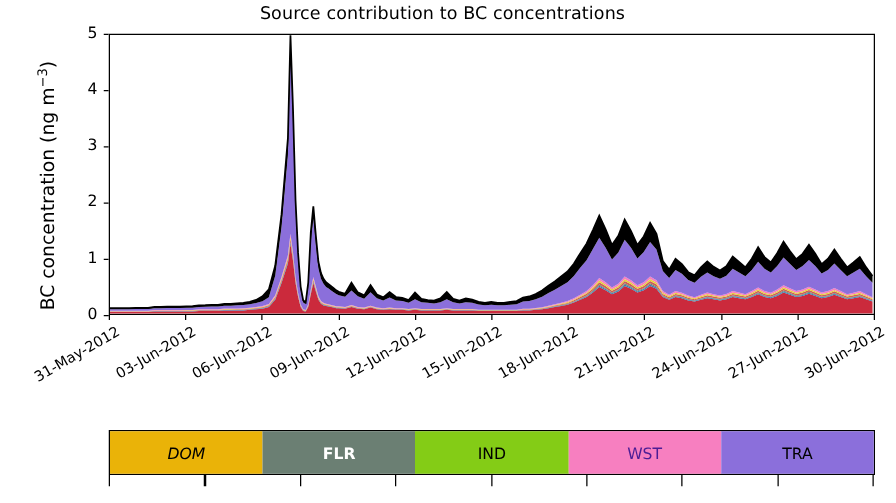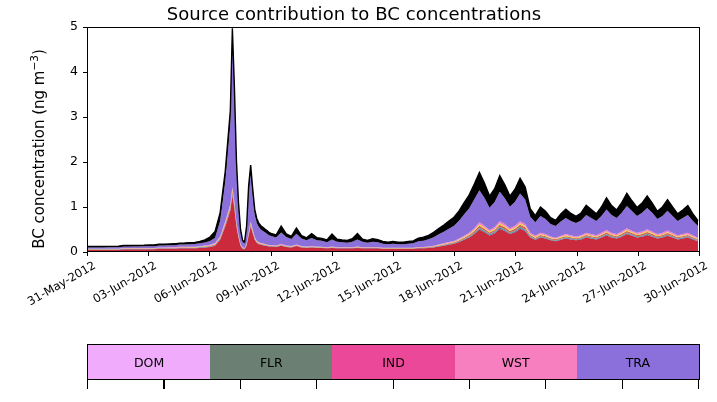--- a/index.html
+++ b/index.html
@@ -1,19 +1,19 @@
 <!DOCTYPE html>
 <html><head>
 <meta charset="utf-8">
 <style>
   html,body{margin:0;padding:0;}
   body{width:717px;height:402px;background:#ffffff;font-family:"DejaVu Sans",sans-serif;overflow:hidden;position:relative;}
   #root{position:absolute;left:0;top:0;width:717px;height:402px;}
 
-  .title{position:absolute;left:0;top:3px;width:708px;text-align:center;font-size:18px;color:#000;letter-spacing:.1px;}
+  .title{position:absolute;left:0;top:3px;width:708px;text-align:center;font-size:14px;color:#000;letter-spacing:.1px;}
 
   
   .plot-frame{position:absolute;left:87px;top:27px;width:613px;height:225px;border:1.1px solid #000;box-sizing:border-box;background:#fff;}
   .plot-clip{position:absolute;left:88px;top:28px;width:611px;height:223px;overflow:hidden;}
   .plot-clip svg{display:block;}
 
   
   .ylab{position:absolute;left:-92px;top:139px;width:260px;text-align:center;font-size:15px;color:#000;transform:rotate(-90deg);transform-origin:center center;white-space:nowrap;}
   .ylab sup{font-size:10.5px;vertical-align:super;}
   .ytick{position:absolute;width:30px;text-align:right;font-size:12.5px;color:#000;}
@@ -86,30 +86,30 @@
         <path d="M0.00,221.13 L5.08,221.13 L10.17,221.13 L15.25,221.13 L20.33,221.13 L25.42,221.13 L30.50,221.13 L35.58,220.59 L40.67,220.59 L45.75,220.59 L50.83,220.59 L55.92,220.59 L61.00,220.50 L66.08,220.50 L71.17,220.01 L76.25,220.01 L81.33,220.01 L86.42,219.97 L91.50,219.52 L96.58,219.52 L101.67,219.48 L106.75,219.39 L111.83,218.94 L116.92,218.41 L122.00,217.78 L127.08,216.27 L132.17,209.84 L137.25,195.62 L142.33,179.16 L144.37,162.70 L146.40,176.93 L148.43,195.84 L150.47,207.88 L152.50,216.49 L154.53,219.97 L156.57,220.50 L158.60,216.49 L160.63,205.56 L162.67,195.84 L164.70,203.11 L166.73,210.38 L168.77,213.81 L170.80,215.19 L172.83,215.77 L174.87,216.22 L176.90,216.71 L178.93,217.20 L180.97,217.74 L183.00,217.74 L188.08,218.18 L193.17,216.80 L198.25,218.18 L203.33,218.72 L208.42,217.29 L213.50,218.72 L218.58,219.16 L223.67,218.72 L228.75,219.16 L233.83,219.16 L238.92,219.70 L244.00,219.16 L249.08,219.70 L254.17,219.70 L259.25,219.70 L264.33,219.70 L269.42,219.16 L274.50,219.70 L279.58,219.70 L284.67,219.70 L289.75,219.70 L294.83,220.19 L299.92,220.23 L305.00,220.23 L310.08,220.23 L315.17,220.23 L320.25,220.23 L325.33,220.23 L330.42,219.61 L335.50,219.61 L340.58,219.12 L345.67,218.54 L350.75,217.51 L355.83,216.44 L360.92,215.37 L366.00,214.30 L371.08,212.25 L376.17,209.66 L381.25,207.08 L386.33,202.93 L391.42,197.80 L396.50,200.83 L401.58,204.54 L406.67,201.95 L411.75,196.73 L416.83,199.36 L421.92,202.97 L427.00,200.83 L432.08,196.73 L437.17,199.36 L442.25,207.12 L447.33,209.71 L452.42,207.12 L457.50,208.19 L462.58,210.29 L467.67,211.36 L472.75,209.71 L477.83,208.19 L482.92,209.26 L488.00,210.29 L493.08,209.22 L498.17,207.12 L503.25,208.19 L508.33,209.26 L513.42,207.12 L518.50,204.54 L523.58,207.12 L528.67,208.19 L533.75,206.05 L538.83,202.97 L543.92,205.12 L549.00,207.12 L554.08,206.05 L559.17,204.00 L564.25,206.05 L569.33,208.19 L574.42,207.12 L579.50,205.03 L584.58,207.12 L589.67,209.26 L594.75,208.19 L599.83,207.12 L604.92,209.26 L610.00,211.36 L610.00,212.25 L604.92,210.33 L599.83,208.37 L594.75,209.35 L589.67,210.33 L584.58,208.37 L579.50,206.41 L574.42,208.37 L569.33,209.35 L564.25,207.39 L559.17,205.47 L554.08,207.39 L549.00,208.37 L543.92,206.45 L538.83,204.49 L533.75,207.39 L528.67,209.35 L523.58,208.37 L518.50,205.96 L513.42,208.37 L508.33,210.33 L503.25,209.35 L498.17,208.37 L493.08,210.29 L488.00,211.27 L482.92,210.33 L477.83,209.35 L472.75,210.78 L467.67,212.25 L462.58,211.27 L457.50,209.35 L452.42,208.37 L447.33,210.78 L442.25,208.37 L437.17,201.15 L432.08,198.69 L427.00,202.53 L421.92,204.49 L416.83,201.15 L411.75,198.69 L406.67,203.55 L401.58,205.96 L396.50,202.53 L391.42,199.67 L386.33,204.45 L381.25,208.33 L376.17,210.73 L371.08,213.14 L366.00,215.06 L360.92,216.04 L355.83,217.02 L350.75,218.00 L345.67,218.94 L340.58,219.48 L335.50,219.92 L330.42,219.92 L325.33,220.46 L320.25,220.46 L315.17,220.46 L310.08,220.46 L305.00,220.46 L299.92,220.46 L294.83,220.46 L289.75,219.97 L284.67,219.97 L279.58,219.97 L274.50,219.97 L269.42,219.48 L264.33,219.97 L259.25,219.97 L254.17,219.97 L249.08,219.97 L244.00,219.48 L238.92,219.97 L233.83,219.48 L228.75,219.48 L223.67,219.03 L218.58,219.48 L213.50,219.03 L208.42,217.65 L203.33,219.03 L198.25,218.54 L193.17,217.20 L188.08,218.54 L183.00,218.09 L180.97,218.09 L178.93,217.60 L176.90,217.11 L174.87,216.67 L172.83,216.22 L170.80,215.69 L168.77,214.35 L166.73,211.09 L164.70,204.09 L162.67,197.09 L160.63,206.45 L158.60,217.02 L156.57,220.81 L154.53,220.32 L152.50,217.02 L150.47,208.68 L148.43,197.09 L146.40,178.71 L144.37,164.93 L142.33,180.94 L137.25,196.95 L132.17,210.73 L127.08,216.89 L122.00,218.32 L116.92,218.85 L111.83,219.34 L106.75,219.79 L101.67,219.83 L96.58,219.88 L91.50,219.88 L86.42,220.32 L81.33,220.32 L76.25,220.32 L71.17,220.32 L66.08,220.81 L61.00,220.81 L55.92,220.86 L50.83,220.86 L45.75,220.86 L40.67,220.86 L35.58,220.86 L30.50,221.35 L25.42,221.35 L20.33,221.35 L15.25,221.35 L10.17,221.35 L5.08,221.35 L0.00,221.35 Z" fill="#cc6055" stroke="none"></path>
         <path d="M0.00,220.95 L5.08,220.95 L10.17,220.95 L15.25,220.95 L20.33,220.95 L25.42,220.95 L30.50,220.95 L35.58,220.37 L40.67,220.37 L45.75,220.37 L50.83,220.37 L55.92,220.37 L61.00,220.28 L66.08,220.28 L71.17,219.74 L76.25,219.74 L81.33,219.74 L86.42,219.70 L91.50,219.25 L96.58,219.25 L101.67,219.16 L106.75,219.08 L111.83,218.63 L116.92,218.05 L122.00,217.38 L127.08,215.77 L132.17,209.13 L137.25,194.55 L142.33,177.73 L144.37,160.92 L146.40,175.50 L148.43,194.86 L150.47,207.21 L152.50,216.04 L154.53,219.70 L156.57,220.28 L158.60,216.04 L160.63,204.85 L162.67,194.86 L164.70,202.31 L166.73,209.80 L168.77,213.37 L170.80,214.79 L172.83,215.42 L174.87,215.86 L176.90,216.35 L178.93,216.89 L180.97,217.43 L183.00,217.43 L188.08,217.92 L193.17,216.49 L198.25,217.92 L203.33,218.45 L208.42,216.98 L213.50,218.45 L218.58,218.90 L223.67,218.45 L228.75,218.90 L233.83,218.94 L238.92,219.48 L244.00,218.90 L249.08,219.48 L254.17,219.48 L259.25,219.48 L264.33,219.48 L269.42,218.90 L274.50,219.48 L279.58,219.48 L284.67,219.48 L289.75,219.48 L294.83,219.97 L299.92,220.06 L305.00,220.06 L310.08,220.06 L315.17,220.06 L320.25,220.06 L325.33,220.06 L330.42,219.34 L335.50,219.34 L340.58,218.85 L345.67,218.23 L350.75,217.11 L355.83,216.00 L360.92,214.84 L366.00,213.68 L371.08,211.54 L376.17,208.82 L381.25,206.10 L386.33,201.73 L391.42,196.28 L396.50,199.50 L401.58,203.42 L406.67,200.70 L411.75,195.17 L416.83,197.93 L421.92,201.77 L427.00,199.50 L432.08,195.17 L437.17,197.93 L442.25,206.14 L447.33,208.86 L452.42,206.14 L457.50,207.30 L462.58,209.49 L467.67,210.65 L472.75,208.86 L477.83,207.26 L482.92,208.42 L488.00,209.49 L493.08,208.37 L498.17,206.14 L503.25,207.26 L508.33,208.42 L513.42,206.14 L518.50,203.42 L523.58,206.14 L528.67,207.30 L533.75,204.98 L538.83,201.77 L543.92,204.04 L549.00,206.14 L554.08,204.98 L559.17,202.84 L564.25,204.98 L569.33,207.26 L574.42,206.14 L579.50,203.91 L584.58,206.14 L589.67,208.42 L594.75,207.30 L599.83,206.14 L604.92,208.42 L610.00,210.65 L610.00,211.36 L604.92,209.26 L599.83,207.12 L594.75,208.19 L589.67,209.26 L584.58,207.12 L579.50,205.03 L574.42,207.12 L569.33,208.19 L564.25,206.05 L559.17,204.00 L554.08,206.05 L549.00,207.12 L543.92,205.12 L538.83,202.97 L533.75,206.05 L528.67,208.19 L523.58,207.12 L518.50,204.54 L513.42,207.12 L508.33,209.26 L503.25,208.19 L498.17,207.12 L493.08,209.22 L488.00,210.29 L482.92,209.26 L477.83,208.19 L472.75,209.71 L467.67,211.36 L462.58,210.29 L457.50,208.19 L452.42,207.12 L447.33,209.71 L442.25,207.12 L437.17,199.36 L432.08,196.73 L427.00,200.83 L421.92,202.97 L416.83,199.36 L411.75,196.73 L406.67,201.95 L401.58,204.54 L396.50,200.83 L391.42,197.80 L386.33,202.93 L381.25,207.08 L376.17,209.66 L371.08,212.25 L366.00,214.30 L360.92,215.37 L355.83,216.44 L350.75,217.51 L345.67,218.54 L340.58,219.12 L335.50,219.61 L330.42,219.61 L325.33,220.23 L320.25,220.23 L315.17,220.23 L310.08,220.23 L305.00,220.23 L299.92,220.23 L294.83,220.19 L289.75,219.70 L284.67,219.70 L279.58,219.70 L274.50,219.70 L269.42,219.16 L264.33,219.70 L259.25,219.70 L254.17,219.70 L249.08,219.70 L244.00,219.16 L238.92,219.70 L233.83,219.16 L228.75,219.16 L223.67,218.72 L218.58,219.16 L213.50,218.72 L208.42,217.29 L203.33,218.72 L198.25,218.18 L193.17,216.80 L188.08,218.18 L183.00,217.74 L180.97,217.74 L178.93,217.20 L176.90,216.71 L174.87,216.22 L172.83,215.77 L170.80,215.19 L168.77,213.81 L166.73,210.38 L164.70,203.11 L162.67,195.84 L160.63,205.56 L158.60,216.49 L156.57,220.50 L154.53,219.97 L152.50,216.49 L150.47,207.88 L148.43,195.84 L146.40,176.93 L144.37,162.70 L142.33,179.16 L137.25,195.62 L132.17,209.84 L127.08,216.27 L122.00,217.78 L116.92,218.41 L111.83,218.94 L106.75,219.39 L101.67,219.48 L96.58,219.52 L91.50,219.52 L86.42,219.97 L81.33,220.01 L76.25,220.01 L71.17,220.01 L66.08,220.50 L61.00,220.50 L55.92,220.59 L50.83,220.59 L45.75,220.59 L40.67,220.59 L35.58,220.59 L30.50,221.13 L25.42,221.13 L20.33,221.13 L15.25,221.13 L10.17,221.13 L5.08,221.13 L0.00,221.13 Z" fill="#e8d438" stroke="none"></path>
         <path d="M0.00,220.68 L5.08,220.68 L10.17,220.68 L15.25,220.68 L20.33,220.68 L25.42,220.68 L30.50,220.68 L35.58,220.06 L40.67,220.06 L45.75,220.06 L50.83,220.06 L55.92,220.06 L61.00,219.92 L66.08,219.92 L71.17,219.39 L76.25,219.39 L81.33,219.34 L86.42,219.30 L91.50,218.85 L96.58,218.85 L101.67,218.72 L106.75,218.63 L111.83,218.14 L116.92,217.51 L122.00,216.80 L127.08,215.11 L132.17,208.24 L137.25,193.30 L142.33,176.13 L144.37,158.95 L146.40,173.90 L148.43,193.70 L150.47,206.41 L152.50,215.51 L154.53,219.30 L156.57,219.92 L158.60,215.46 L160.63,203.96 L162.67,193.61 L164.70,201.32 L166.73,209.08 L168.77,212.79 L170.80,214.26 L172.83,214.93 L174.87,215.37 L176.90,215.91 L178.93,216.44 L180.97,217.02 L183.00,217.02 L188.08,217.51 L193.17,216.04 L198.25,217.51 L203.33,218.09 L208.42,216.58 L213.50,218.09 L218.58,218.54 L223.67,218.09 L228.75,218.54 L233.83,218.63 L238.92,219.16 L244.00,218.54 L249.08,219.16 L254.17,219.16 L259.25,219.16 L264.33,219.16 L269.42,218.54 L274.50,219.16 L279.58,219.16 L284.67,219.16 L289.75,219.16 L294.83,219.70 L299.92,219.79 L305.00,219.79 L310.08,219.79 L315.17,219.79 L320.25,219.79 L325.33,219.79 L330.42,218.99 L335.50,218.99 L340.58,218.45 L345.67,217.78 L350.75,216.58 L355.83,215.37 L360.92,214.12 L366.00,212.88 L371.08,210.60 L376.17,207.70 L381.25,204.80 L386.33,200.16 L391.42,194.37 L396.50,197.76 L401.58,201.95 L406.67,199.05 L411.75,193.16 L416.83,196.11 L421.92,200.21 L427.00,197.76 L432.08,193.16 L437.17,196.11 L442.25,204.85 L447.33,207.75 L452.42,204.85 L457.50,206.10 L462.58,208.46 L467.67,209.71 L472.75,207.75 L477.83,206.05 L482.92,207.30 L488.00,208.46 L493.08,207.26 L498.17,204.85 L503.25,206.05 L508.33,207.30 L513.42,204.85 L518.50,201.95 L523.58,204.85 L528.67,206.10 L533.75,203.60 L538.83,200.21 L543.92,202.66 L549.00,204.85 L554.08,203.60 L559.17,201.32 L564.25,203.60 L569.33,206.05 L574.42,204.85 L579.50,202.48 L584.58,204.85 L589.67,207.30 L594.75,206.10 L599.83,204.85 L604.92,207.30 L610.00,209.71 L610.00,210.65 L604.92,208.42 L599.83,206.14 L594.75,207.30 L589.67,208.42 L584.58,206.14 L579.50,203.91 L574.42,206.14 L569.33,207.26 L564.25,204.98 L559.17,202.84 L554.08,204.98 L549.00,206.14 L543.92,204.04 L538.83,201.77 L533.75,204.98 L528.67,207.30 L523.58,206.14 L518.50,203.42 L513.42,206.14 L508.33,208.42 L503.25,207.26 L498.17,206.14 L493.08,208.37 L488.00,209.49 L482.92,208.42 L477.83,207.26 L472.75,208.86 L467.67,210.65 L462.58,209.49 L457.50,207.30 L452.42,206.14 L447.33,208.86 L442.25,206.14 L437.17,197.93 L432.08,195.17 L427.00,199.50 L421.92,201.77 L416.83,197.93 L411.75,195.17 L406.67,200.70 L401.58,203.42 L396.50,199.50 L391.42,196.28 L386.33,201.73 L381.25,206.10 L376.17,208.82 L371.08,211.54 L366.00,213.68 L360.92,214.84 L355.83,216.00 L350.75,217.11 L345.67,218.23 L340.58,218.85 L335.50,219.34 L330.42,219.34 L325.33,220.06 L320.25,220.06 L315.17,220.06 L310.08,220.06 L305.00,220.06 L299.92,220.06 L294.83,219.97 L289.75,219.48 L284.67,219.48 L279.58,219.48 L274.50,219.48 L269.42,218.90 L264.33,219.48 L259.25,219.48 L254.17,219.48 L249.08,219.48 L244.00,218.90 L238.92,219.48 L233.83,218.94 L228.75,218.90 L223.67,218.45 L218.58,218.90 L213.50,218.45 L208.42,216.98 L203.33,218.45 L198.25,217.92 L193.17,216.49 L188.08,217.92 L183.00,217.43 L180.97,217.43 L178.93,216.89 L176.90,216.35 L174.87,215.86 L172.83,215.42 L170.80,214.79 L168.77,213.37 L166.73,209.80 L164.70,202.31 L162.67,194.86 L160.63,204.85 L158.60,216.04 L156.57,220.28 L154.53,219.70 L152.50,216.04 L150.47,207.21 L148.43,194.86 L146.40,175.50 L144.37,160.92 L142.33,177.73 L137.25,194.55 L132.17,209.13 L127.08,215.77 L122.00,217.38 L116.92,218.05 L111.83,218.63 L106.75,219.08 L101.67,219.16 L96.58,219.25 L91.50,219.25 L86.42,219.70 L81.33,219.74 L76.25,219.74 L71.17,219.74 L66.08,220.28 L61.00,220.28 L55.92,220.37 L50.83,220.37 L45.75,220.37 L40.67,220.37 L35.58,220.37 L30.50,220.95 L25.42,220.95 L20.33,220.95 L15.25,220.95 L10.17,220.95 L5.08,220.95 L0.00,220.95 Z" fill="#f77fc0" stroke="none"></path>
         <path d="M0.00,219.34 L5.08,219.34 L10.17,219.34 L15.25,219.34 L20.33,219.25 L25.42,219.25 L30.50,219.25 L35.58,218.54 L40.67,218.54 L45.75,218.45 L50.83,218.45 L55.92,218.36 L61.00,218.23 L66.08,218.14 L71.17,217.51 L76.25,217.43 L81.33,217.29 L86.42,217.16 L91.50,216.62 L96.58,216.53 L101.67,216.27 L106.75,216.04 L111.83,215.37 L116.92,214.39 L122.00,213.01 L127.08,209.75 L132.17,192.63 L137.25,153.16 L142.33,95.85 L144.37,16.23 L146.40,71.32 L148.43,140.18 L150.47,179.65 L152.50,204.36 L154.53,213.95 L156.57,215.46 L158.60,202.08 L160.63,166.05 L162.67,146.78 L164.70,167.87 L166.73,186.78 L168.77,194.95 L170.80,199.09 L172.83,201.55 L174.87,202.89 L176.90,204.31 L178.93,205.74 L180.97,207.21 L183.00,208.10 L188.08,209.49 L193.17,204.45 L198.25,209.04 L203.33,210.96 L208.42,205.87 L213.50,210.51 L218.58,212.30 L223.67,210.07 L228.75,212.30 L233.83,212.83 L238.92,214.26 L244.00,211.40 L249.08,213.81 L254.17,214.26 L259.25,214.70 L264.33,213.81 L269.42,211.40 L274.50,213.81 L279.58,214.70 L284.67,213.81 L289.75,214.26 L294.83,215.69 L299.92,216.22 L305.00,215.77 L310.08,216.22 L315.17,216.22 L320.25,215.77 L325.33,215.33 L330.42,213.19 L335.50,212.74 L340.58,211.31 L345.67,209.31 L350.75,206.32 L355.83,203.78 L360.92,200.74 L366.00,197.71 L371.08,192.76 L376.17,186.29 L381.25,180.27 L386.33,171.17 L391.42,162.25 L396.50,170.10 L401.58,179.65 L406.67,174.07 L411.75,163.73 L416.83,170.24 L421.92,178.80 L427.00,173.67 L432.08,165.51 L437.17,171.58 L442.25,188.79 L447.33,194.37 L452.42,187.90 L457.50,190.93 L462.58,195.97 L467.67,198.11 L472.75,193.47 L477.83,190.00 L482.92,193.03 L488.00,195.08 L493.08,192.54 L498.17,187.01 L503.25,190.00 L508.33,193.03 L513.42,187.90 L518.50,181.43 L523.58,187.01 L528.67,190.04 L533.75,184.87 L538.83,177.91 L543.92,183.04 L549.00,187.90 L554.08,184.87 L559.17,179.92 L564.25,184.87 L569.33,190.89 L574.42,187.90 L579.50,182.86 L584.58,187.90 L589.67,193.03 L594.75,190.04 L599.83,187.01 L604.92,193.03 L610.00,198.11 L610.00,209.71 L604.92,207.30 L599.83,204.85 L594.75,206.10 L589.67,207.30 L584.58,204.85 L579.50,202.48 L574.42,204.85 L569.33,206.05 L564.25,203.60 L559.17,201.32 L554.08,203.60 L549.00,204.85 L543.92,202.66 L538.83,200.21 L533.75,203.60 L528.67,206.10 L523.58,204.85 L518.50,201.95 L513.42,204.85 L508.33,207.30 L503.25,206.05 L498.17,204.85 L493.08,207.26 L488.00,208.46 L482.92,207.30 L477.83,206.05 L472.75,207.75 L467.67,209.71 L462.58,208.46 L457.50,206.10 L452.42,204.85 L447.33,207.75 L442.25,204.85 L437.17,196.11 L432.08,193.16 L427.00,197.76 L421.92,200.21 L416.83,196.11 L411.75,193.16 L406.67,199.05 L401.58,201.95 L396.50,197.76 L391.42,194.37 L386.33,200.16 L381.25,204.80 L376.17,207.70 L371.08,210.60 L366.00,212.88 L360.92,214.12 L355.83,215.37 L350.75,216.58 L345.67,217.78 L340.58,218.45 L335.50,218.99 L330.42,218.99 L325.33,219.79 L320.25,219.79 L315.17,219.79 L310.08,219.79 L305.00,219.79 L299.92,219.79 L294.83,219.70 L289.75,219.16 L284.67,219.16 L279.58,219.16 L274.50,219.16 L269.42,218.54 L264.33,219.16 L259.25,219.16 L254.17,219.16 L249.08,219.16 L244.00,218.54 L238.92,219.16 L233.83,218.63 L228.75,218.54 L223.67,218.09 L218.58,218.54 L213.50,218.09 L208.42,216.58 L203.33,218.09 L198.25,217.51 L193.17,216.04 L188.08,217.51 L183.00,217.02 L180.97,217.02 L178.93,216.44 L176.90,215.91 L174.87,215.37 L172.83,214.93 L170.80,214.26 L168.77,212.79 L166.73,209.08 L164.70,201.32 L162.67,193.61 L160.63,203.96 L158.60,215.46 L156.57,219.92 L154.53,219.30 L152.50,215.51 L150.47,206.41 L148.43,193.70 L146.40,173.90 L144.37,158.95 L142.33,176.13 L137.25,193.30 L132.17,208.24 L127.08,215.11 L122.00,216.80 L116.92,217.51 L111.83,218.14 L106.75,218.63 L101.67,218.72 L96.58,218.85 L91.50,218.85 L86.42,219.30 L81.33,219.34 L76.25,219.39 L71.17,219.39 L66.08,219.92 L61.00,219.92 L55.92,220.06 L50.83,220.06 L45.75,220.06 L40.67,220.06 L35.58,220.06 L30.50,220.68 L25.42,220.68 L20.33,220.68 L15.25,220.68 L10.17,220.68 L5.08,220.68 L0.00,220.68 Z" fill="#8b6fdb" stroke="none"></path>
         <path d="M0.00,218.54 L5.08,218.54 L10.17,218.54 L15.25,218.45 L20.33,218.36 L25.42,218.36 L30.50,218.27 L35.58,217.56 L40.67,217.56 L45.75,217.38 L50.83,217.38 L55.92,217.29 L61.00,217.07 L66.08,216.98 L71.17,216.27 L76.25,216.18 L81.33,215.95 L86.42,215.82 L91.50,215.19 L96.58,215.02 L101.67,214.66 L106.75,214.35 L111.83,213.50 L116.92,211.94 L122.00,209.00 L127.08,203.51 L132.17,184.60 L137.25,143.34 L142.33,82.47 L144.37,0.18 L146.40,58.83 L148.43,132.15 L150.47,174.30 L152.50,201.24 L154.53,212.16 L156.57,213.90 L158.60,198.07 L160.63,158.02 L162.67,136.97 L164.70,160.74 L166.73,181.43 L168.77,190.49 L170.80,195.08 L172.83,197.76 L174.87,199.32 L176.90,200.97 L178.93,202.62 L180.97,204.31 L183.00,205.43 L188.08,207.03 L193.17,198.20 L198.25,205.92 L203.33,208.28 L208.42,200.08 L213.50,207.61 L218.58,209.84 L223.67,205.61 L228.75,209.62 L233.83,210.38 L238.92,212.03 L244.00,206.05 L249.08,211.14 L254.17,212.03 L259.25,212.47 L264.33,210.69 L269.42,205.61 L274.50,211.14 L279.58,212.47 L284.67,210.69 L289.75,211.58 L294.83,213.46 L299.92,214.21 L305.00,213.54 L310.08,214.21 L315.17,214.21 L320.25,213.54 L325.33,212.88 L330.42,210.07 L335.50,209.17 L340.58,207.30 L345.67,204.40 L350.75,200.52 L355.83,197.09 L360.92,193.16 L366.00,189.24 L371.08,182.95 L376.17,174.70 L381.25,166.89 L386.33,156.01 L391.42,144.41 L396.50,155.39 L401.58,168.05 L406.67,160.69 L411.75,147.67 L416.83,156.86 L421.92,168.10 L427.00,161.18 L432.08,150.35 L437.17,159.09 L442.25,180.76 L447.33,187.68 L452.42,178.98 L457.50,183.35 L462.58,189.73 L467.67,192.32 L472.75,185.89 L477.83,181.08 L482.92,185.45 L488.00,188.39 L493.08,184.96 L498.17,177.20 L503.25,181.52 L508.33,185.89 L513.42,178.98 L518.50,169.84 L523.58,177.64 L528.67,182.01 L533.75,174.61 L538.83,165.42 L543.92,172.78 L549.00,179.43 L554.08,175.06 L559.17,167.87 L564.25,175.06 L569.33,183.31 L574.42,178.98 L579.50,171.71 L584.58,178.98 L589.67,185.89 L594.75,182.01 L599.83,177.64 L604.92,185.89 L610.00,192.76 L610.00,198.11 L604.92,193.03 L599.83,187.01 L594.75,190.04 L589.67,193.03 L584.58,187.90 L579.50,182.86 L574.42,187.90 L569.33,190.89 L564.25,184.87 L559.17,179.92 L554.08,184.87 L549.00,187.90 L543.92,183.04 L538.83,177.91 L533.75,184.87 L528.67,190.04 L523.58,187.01 L518.50,181.43 L513.42,187.90 L508.33,193.03 L503.25,190.00 L498.17,187.01 L493.08,192.54 L488.00,195.08 L482.92,193.03 L477.83,190.00 L472.75,193.47 L467.67,198.11 L462.58,195.97 L457.50,190.93 L452.42,187.90 L447.33,194.37 L442.25,188.79 L437.17,171.58 L432.08,165.51 L427.00,173.67 L421.92,178.80 L416.83,170.24 L411.75,163.73 L406.67,174.07 L401.58,179.65 L396.50,170.10 L391.42,162.25 L386.33,171.17 L381.25,180.27 L376.17,186.29 L371.08,192.76 L366.00,197.71 L360.92,200.74 L355.83,203.78 L350.75,206.32 L345.67,209.31 L340.58,211.31 L335.50,212.74 L330.42,213.19 L325.33,215.33 L320.25,215.77 L315.17,216.22 L310.08,216.22 L305.00,215.77 L299.92,216.22 L294.83,215.69 L289.75,214.26 L284.67,213.81 L279.58,214.70 L274.50,213.81 L269.42,211.40 L264.33,213.81 L259.25,214.70 L254.17,214.26 L249.08,213.81 L244.00,211.40 L238.92,214.26 L233.83,212.83 L228.75,212.30 L223.67,210.07 L218.58,212.30 L213.50,210.51 L208.42,205.87 L203.33,210.96 L198.25,209.04 L193.17,204.45 L188.08,209.49 L183.00,208.10 L180.97,207.21 L178.93,205.74 L176.90,204.31 L174.87,202.89 L172.83,201.55 L170.80,199.09 L168.77,194.95 L166.73,186.78 L164.70,167.87 L162.67,146.78 L160.63,166.05 L158.60,202.08 L156.57,215.46 L154.53,213.95 L152.50,204.36 L150.47,179.65 L148.43,140.18 L146.40,71.32 L144.37,16.23 L142.33,95.85 L137.25,153.16 L132.17,192.63 L127.08,209.75 L122.00,213.01 L116.92,214.39 L111.83,215.37 L106.75,216.04 L101.67,216.27 L96.58,216.53 L91.50,216.62 L86.42,217.16 L81.33,217.29 L76.25,217.43 L71.17,217.51 L66.08,218.14 L61.00,218.23 L55.92,218.36 L50.83,218.45 L45.75,218.45 L40.67,218.54 L35.58,218.54 L30.50,219.25 L25.42,219.25 L20.33,219.25 L15.25,219.34 L10.17,219.34 L5.08,219.34 L0.00,219.34 Z" fill="#000000" stroke="none"></path>
         <path d="M0.00,218.54 L5.08,218.54 L10.17,218.54 L15.25,218.45 L20.33,218.36 L25.42,218.36 L30.50,218.27 L35.58,217.56 L40.67,217.56 L45.75,217.38 L50.83,217.38 L55.92,217.29 L61.00,217.07 L66.08,216.98 L71.17,216.27 L76.25,216.18 L81.33,215.95 L86.42,215.82 L91.50,215.19 L96.58,215.02 L101.67,214.66 L106.75,214.35 L111.83,213.50 L116.92,211.94 L122.00,209.00 L127.08,203.51 L132.17,184.60 L137.25,143.34 L142.33,82.47 L144.37,0.18 L146.40,58.83 L148.43,132.15 L150.47,174.30 L152.50,201.24 L154.53,212.16 L156.57,213.90 L158.60,198.07 L160.63,158.02 L162.67,136.97 L164.70,160.74 L166.73,181.43 L168.77,190.49 L170.80,195.08 L172.83,197.76 L174.87,199.32 L176.90,200.97 L178.93,202.62 L180.97,204.31 L183.00,205.43 L188.08,207.03 L193.17,198.20 L198.25,205.92 L203.33,208.28 L208.42,200.08 L213.50,207.61 L218.58,209.84 L223.67,205.61 L228.75,209.62 L233.83,210.38 L238.92,212.03 L244.00,206.05 L249.08,211.14 L254.17,212.03 L259.25,212.47 L264.33,210.69 L269.42,205.61 L274.50,211.14 L279.58,212.47 L284.67,210.69 L289.75,211.58 L294.83,213.46 L299.92,214.21 L305.00,213.54 L310.08,214.21 L315.17,214.21 L320.25,213.54 L325.33,212.88 L330.42,210.07 L335.50,209.17 L340.58,207.30 L345.67,204.40 L350.75,200.52 L355.83,197.09 L360.92,193.16 L366.00,189.24 L371.08,182.95 L376.17,174.70 L381.25,166.89 L386.33,156.01 L391.42,144.41 L396.50,155.39 L401.58,168.05 L406.67,160.69 L411.75,147.67 L416.83,156.86 L421.92,168.10 L427.00,161.18 L432.08,150.35 L437.17,159.09 L442.25,180.76 L447.33,187.68 L452.42,178.98 L457.50,183.35 L462.58,189.73 L467.67,192.32 L472.75,185.89 L477.83,181.08 L482.92,185.45 L488.00,188.39 L493.08,184.96 L498.17,177.20 L503.25,181.52 L508.33,185.89 L513.42,178.98 L518.50,169.84 L523.58,177.64 L528.67,182.01 L533.75,174.61 L538.83,165.42 L543.92,172.78 L549.00,179.43 L554.08,175.06 L559.17,167.87 L564.25,175.06 L569.33,183.31 L574.42,178.98 L579.50,171.71 L584.58,178.98 L589.67,185.89 L594.75,182.01 L599.83,177.64 L604.92,185.89 L610.00,192.76 " fill="none" stroke="#000" stroke-width="1.4"></path>
       </svg>
   </div>
 
   <div class="legend" id="legend">
-      <div class="legend-cell" style="background: #f0abfc; color: rgb(0, 0, 0);">
+      <div class="legend-cell" style="background: #eab308; color: rgb(0, 0, 0); font-style: italic;">
         <span>DOM</span>
       </div>
-      <div class="legend-cell" style="background: rgb(107, 127, 115); color: #000000;">
+      <div class="legend-cell" style="background: rgb(107, 127, 115); color: #ffffff; font-weight: bold;">
         <span>FLR</span>
       </div>
-      <div class="legend-cell" style="background: #ec4899; color: rgb(0, 0, 0);">
+      <div class="legend-cell" style="background: #84cc16; color: rgb(0, 0, 0);">
         <span>IND</span>
       </div>
-      <div class="legend-cell" style="background: rgb(247, 127, 192); color: #000000;">
+      <div class="legend-cell" style="background: rgb(247, 127, 192); color: #4c1d95;">
         <span>WST</span>
       </div>
       <div class="legend-cell" style="background: rgb(139, 111, 219); color: rgb(0, 0, 0);">
         <span>TRA</span>
       </div>
     </div>
   <div class="legend-ticks" id="legend-ticks">
       <div class="legend-tickmark" style="left: 0px;"></div>
       <div class="legend-tickmark" style="left: 76.375px;"></div>
       <div class="legend-tickmark" style="left: 152.75px;"></div>

